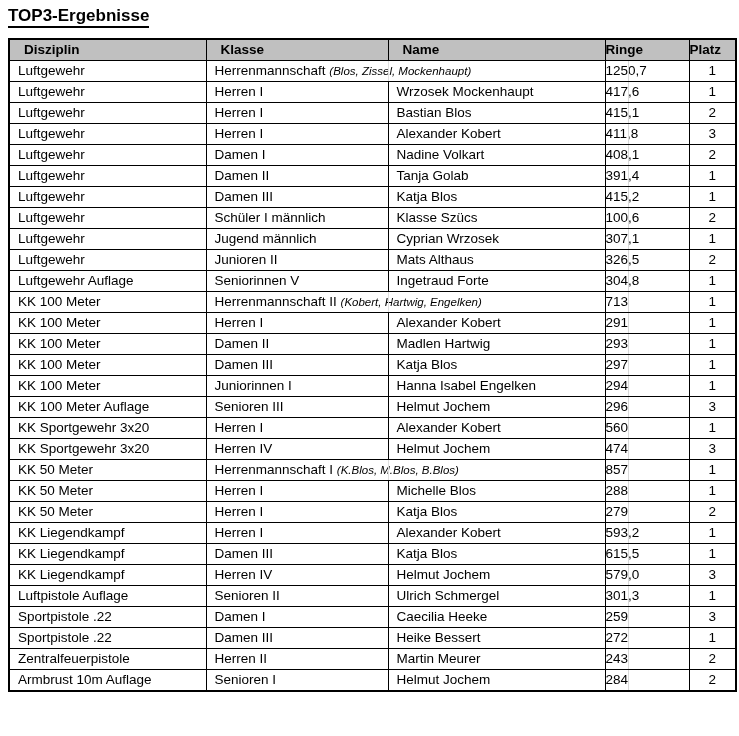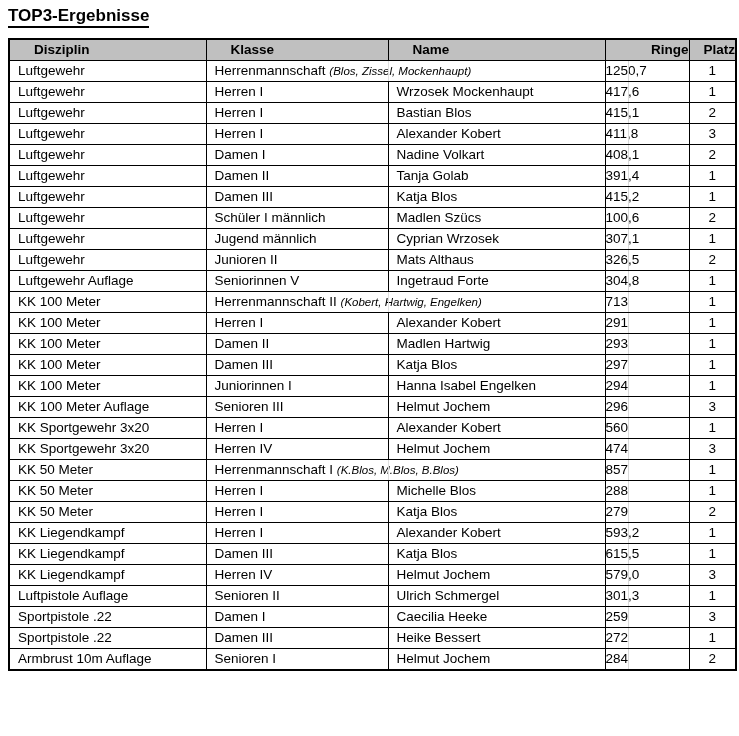--- a/index.html
+++ b/index.html
@@ -40,23 +40,23 @@
     font-size: 13.5px;
     line-height: 20px;
     white-space: nowrap;
     overflow: hidden;
     vertical-align: middle;
   }
   th {
     background: var(--header-bg);
     font-weight: bold;
     text-align: left;
-    padding-left: 24px;
-  }
-  th.num { text-align: right; padding-left: 0; margin-left: 29px; }
+    padding-left: 14px;
+  }
+  th.num { text-align: left; padding-left: 0; margin-left: 29px; }
   td.c-text { padding-left: 8px; }
   td.c-ringe { text-align: left; position: relative; }
   td.c-ringe::before {
     content: "";
     position: absolute;
     left: 22px; top: 0; bottom: 0;
     width: 1px;
     background: var(--ghost);
   }
   td.c-platz { text-align: center; }
@@ -138,21 +138,21 @@
         <tr>
           <td class="c-text">Luftgewehr</td>
           <td class="c-text">Damen III</td>
           <td class="c-text">Katja Blos</td>
           <td class="c-ringe">415,2</td>
           <td class="c-platz">1</td>
         </tr>
         <tr>
           <td class="c-text">Luftgewehr</td>
           <td class="c-text">Schüler I männlich</td>
-          <td class="c-text">Madlen Szücs</td>
+          <td class="c-text">Klasse Szücs</td>
           <td class="c-ringe">100,6</td>
           <td class="c-platz">2</td>
         </tr>
         <tr>
           <td class="c-text">Luftgewehr</td>
           <td class="c-text">Jugend männlich</td>
           <td class="c-text">Cyprian Wrzosek</td>
           <td class="c-ringe">307,1</td>
           <td class="c-platz">1</td>
         </tr>
@@ -279,20 +279,27 @@
           <td class="c-text">Caecilia Heeke</td>
           <td class="c-ringe">259</td>
           <td class="c-platz">3</td>
         </tr>
         <tr>
           <td class="c-text">Sportpistole .22</td>
           <td class="c-text">Damen III</td>
           <td class="c-text">Heike Bessert</td>
           <td class="c-ringe">272</td>
           <td class="c-platz">1</td>
+        </tr>
+        <tr>
+          <td class="c-text">Zentralfeuerpistole</td>
+          <td class="c-text">Herren II</td>
+          <td class="c-text">Martin Meurer</td>
+          <td class="c-ringe">243</td>
+          <td class="c-platz">2</td>
         </tr>
         <tr>
           <td class="c-text">Armbrust 10m Auflage</td>
           <td class="c-text">Senioren I</td>
           <td class="c-text">Helmut Jochem</td>
           <td class="c-ringe">284</td>
           <td class="c-platz">2</td>
         </tr>
       </tbody>
   </table>

